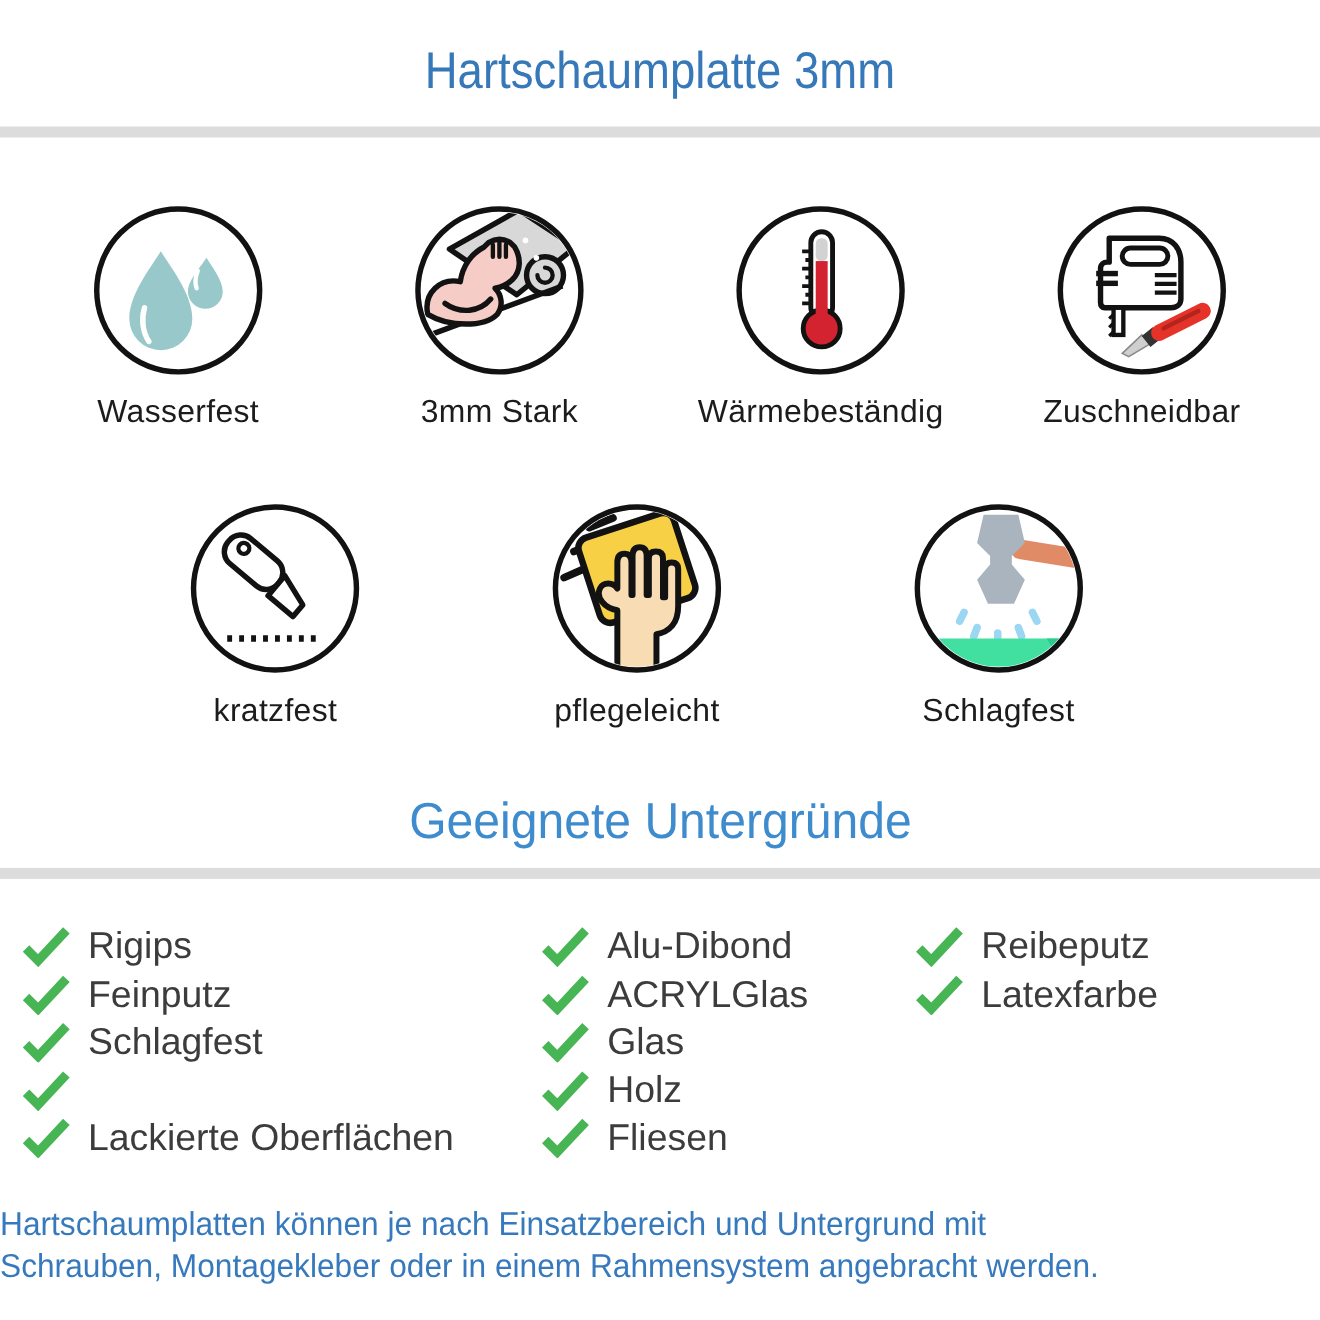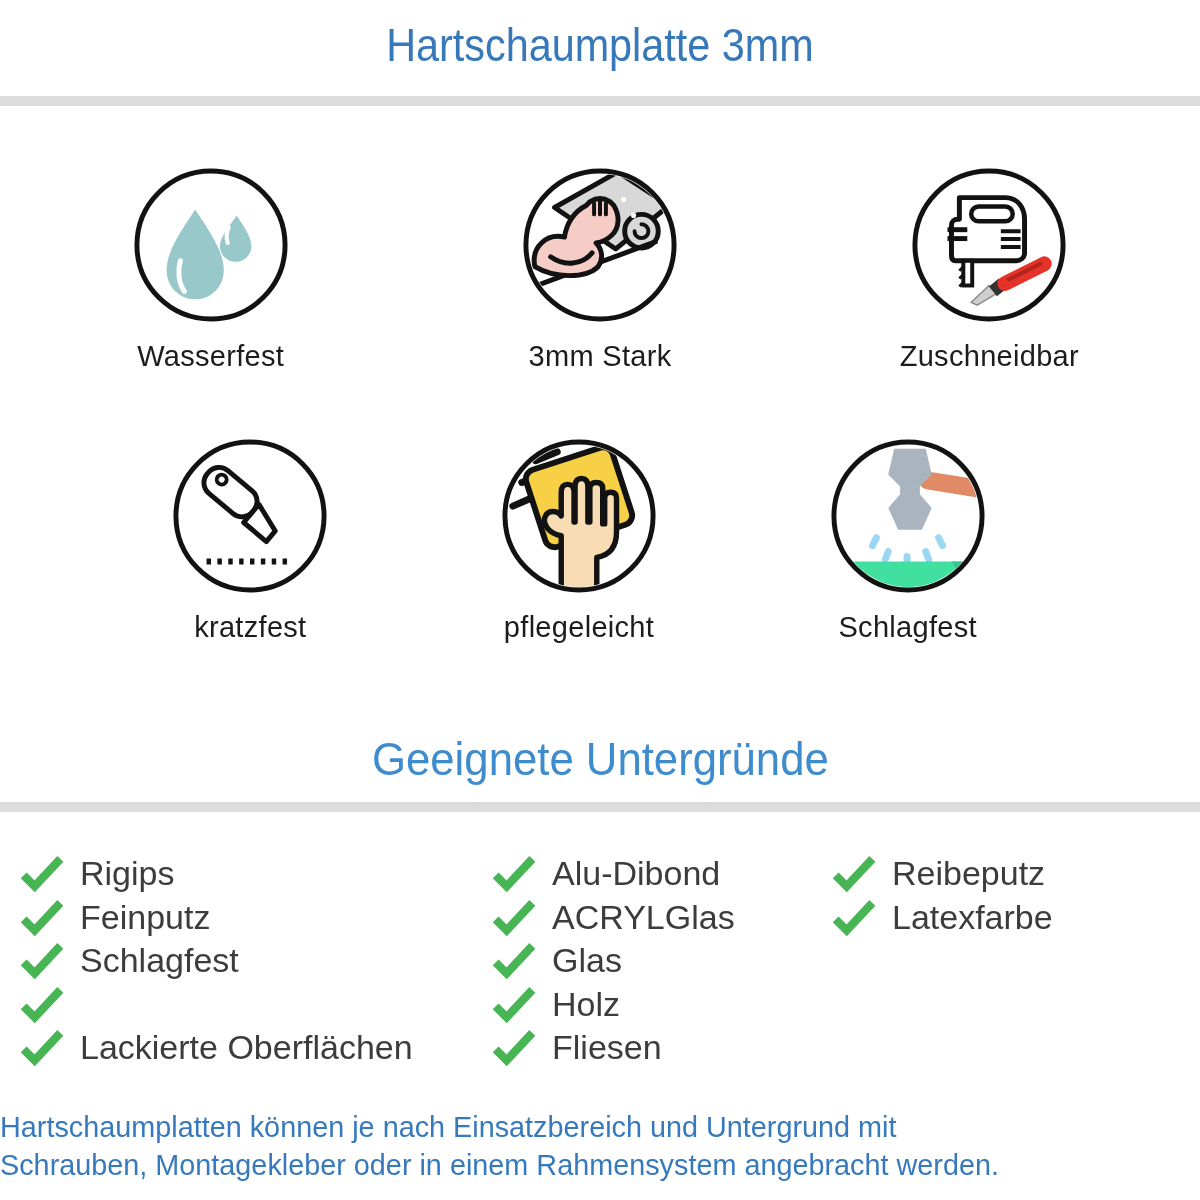--- a/index.html
+++ b/index.html
@@ -1,33 +1,33 @@
 <!DOCTYPE html>
 <html><head>
 <meta charset="utf-8">
 <style>
   html,body{margin:0;padding:0;}
   body{
     width:1200px;height:1200px;background:#ffffff;overflow:hidden;
     font-family:"Liberation Sans",sans-serif;color:#222;
   }
-  .h1{margin-top:17px;text-align:center;font-size:47px;font-weight:bold;color:#3678b8;}
+  .h1{margin-top:36px;text-align:center;font-size:47px;font-weight:bold;color:#3678b8;}
   .h1 .squeeze{display:inline-block;transform:scaleX(.88);transform-origin:center;font-weight:normal;}
   .divider{height:10px;background:#dcdcdc;width:100%;}
   .divider.d1{margin-top:24px;}
   .divider.d2{margin-top:16px;}
 
   .feature-row{display:flex;justify-content:space-between;}
   .feature-row.row1{margin-top:60px;padding:0 16px;}
   .feature-row.row2{margin-top:64px;padding-left:86px;padding-right:128px;}
   .feature{flex:1 1 0;display:flex;flex-direction:column;align-items:center;}
   .circle-icon{width:158px;height:158px;display:block;}
   .feature-label{margin-top:16px;font-size:29px;color:#1c1c1c;letter-spacing:.3px;white-space:nowrap;}
 
-  .h2{margin-top:88px;text-align:center;font-size:46px;color:#3e8ccd;}
+  .h2{margin-top:56px;text-align:center;font-size:46px;color:#3e8ccd;}
   .h2 .squeeze{display:inline-block;transform:scaleX(.95);transform-origin:center;}
 
   .checks{display:grid;grid-template-columns:472px 340px 1fr;padding-left:20px;margin-top:40px;}
   .check-col{display:flex;flex-direction:column;}
   .check-item{display:flex;align-items:center;height:43.5px;gap:16px;}
   .check-icon{width:44px;height:37px;flex:0 0 44px;display:flex;align-items:center;}
   .check-icon svg{width:44px;height:37px;display:block;}
   .check-text{font-size:34px;color:#3c3c3c;white-space:nowrap;}
 
   .footer{margin-top:38px;font-size:30px;line-height:38px;color:#3679bd;}
@@ -68,20 +68,31 @@
         <circle cx="114" cy="50" r="2.6" fill="#fff"></circle>
         <path d="M8,124 L138,76" stroke="#121212" stroke-width="5" fill="none"></path>
         <path d="M14,102 C10,82 26,68 44,72 C46,58 54,46 66,40 L70,36 Q80,30 90,36 L94,40 C100,50 100,62 92,70 C88,74 82,77 76,78 C82,84 84,94 78,102 C66,114 34,114 14,102 Z" fill="#f6cdc6" stroke="#121212" stroke-width="5" stroke-linejoin="round"></path>
         <path d="M74,38 v11 M80,36 v13 M86,38 v11" stroke="#121212" stroke-width="4" fill="none" stroke-linecap="round"></path>
         <path d="M30,92 C44,102 62,100 72,88" stroke="#121212" stroke-width="5" fill="none" stroke-linecap="round"></path>
       </g>
     </svg>
     <div class="feature-label">3mm Stark</div>
   </div>
 
+  <div class="feature">
+    <svg class="circle-icon" viewBox="0 0 160 160">
+      <circle cx="80" cy="80" r="75" fill="#fff" stroke="#121212" stroke-width="5"></circle>
+      <rect x="71" y="26" width="20" height="80" rx="10" fill="#fff" stroke="#121212" stroke-width="4.5"></rect>
+      <circle cx="81" cy="115" r="17" fill="#d42330" stroke="#121212" stroke-width="4.5"></circle>
+      <rect x="75.5" y="53" width="11" height="58" fill="#d42330"></rect>
+      <rect x="75.5" y="32" width="11" height="21" fill="#d2d2d2" rx="5"></rect>
+      <path d="M63,44 h8 M66,52 h5 M63,60 h8 M66,68 h5 M63,76 h8 M66,84 h5 M63,92 h8" stroke="#121212" stroke-width="3.5" fill="none"></path>
+    </svg>
+    <div class="feature-label">Wärmebeständig</div>
+  </div>
 
   <div class="feature">
     <svg class="circle-icon" viewBox="0 0 160 160">
       <circle cx="80" cy="80" r="75" fill="#fff" stroke="#121212" stroke-width="5"></circle>
       <path d="M50,32 L96,32 C109,32 116,42 116,54 L116,88 C116,93 112,96 107,96 L46,96 C43,96 42,94 42,91 L42,60 C42,56 45,54 48,54 L50,54 Z" fill="#fff" stroke="#121212" stroke-width="5" stroke-linejoin="round"></path>
       <rect x="62" y="41" width="42" height="15" rx="7.5" fill="#fff" stroke="#121212" stroke-width="4.5"></rect>
       <path d="M92,66 H112 M92,74 H112 M92,82 H112" stroke="#121212" stroke-width="4" fill="none"></path>
       <rect x="38" y="62" width="20" height="5" fill="#121212"></rect>
       <rect x="38" y="71" width="20" height="5" fill="#121212"></rect>
       <rect x="54" y="96" width="9" height="25" fill="#fff" stroke="#121212" stroke-width="4"></rect>

